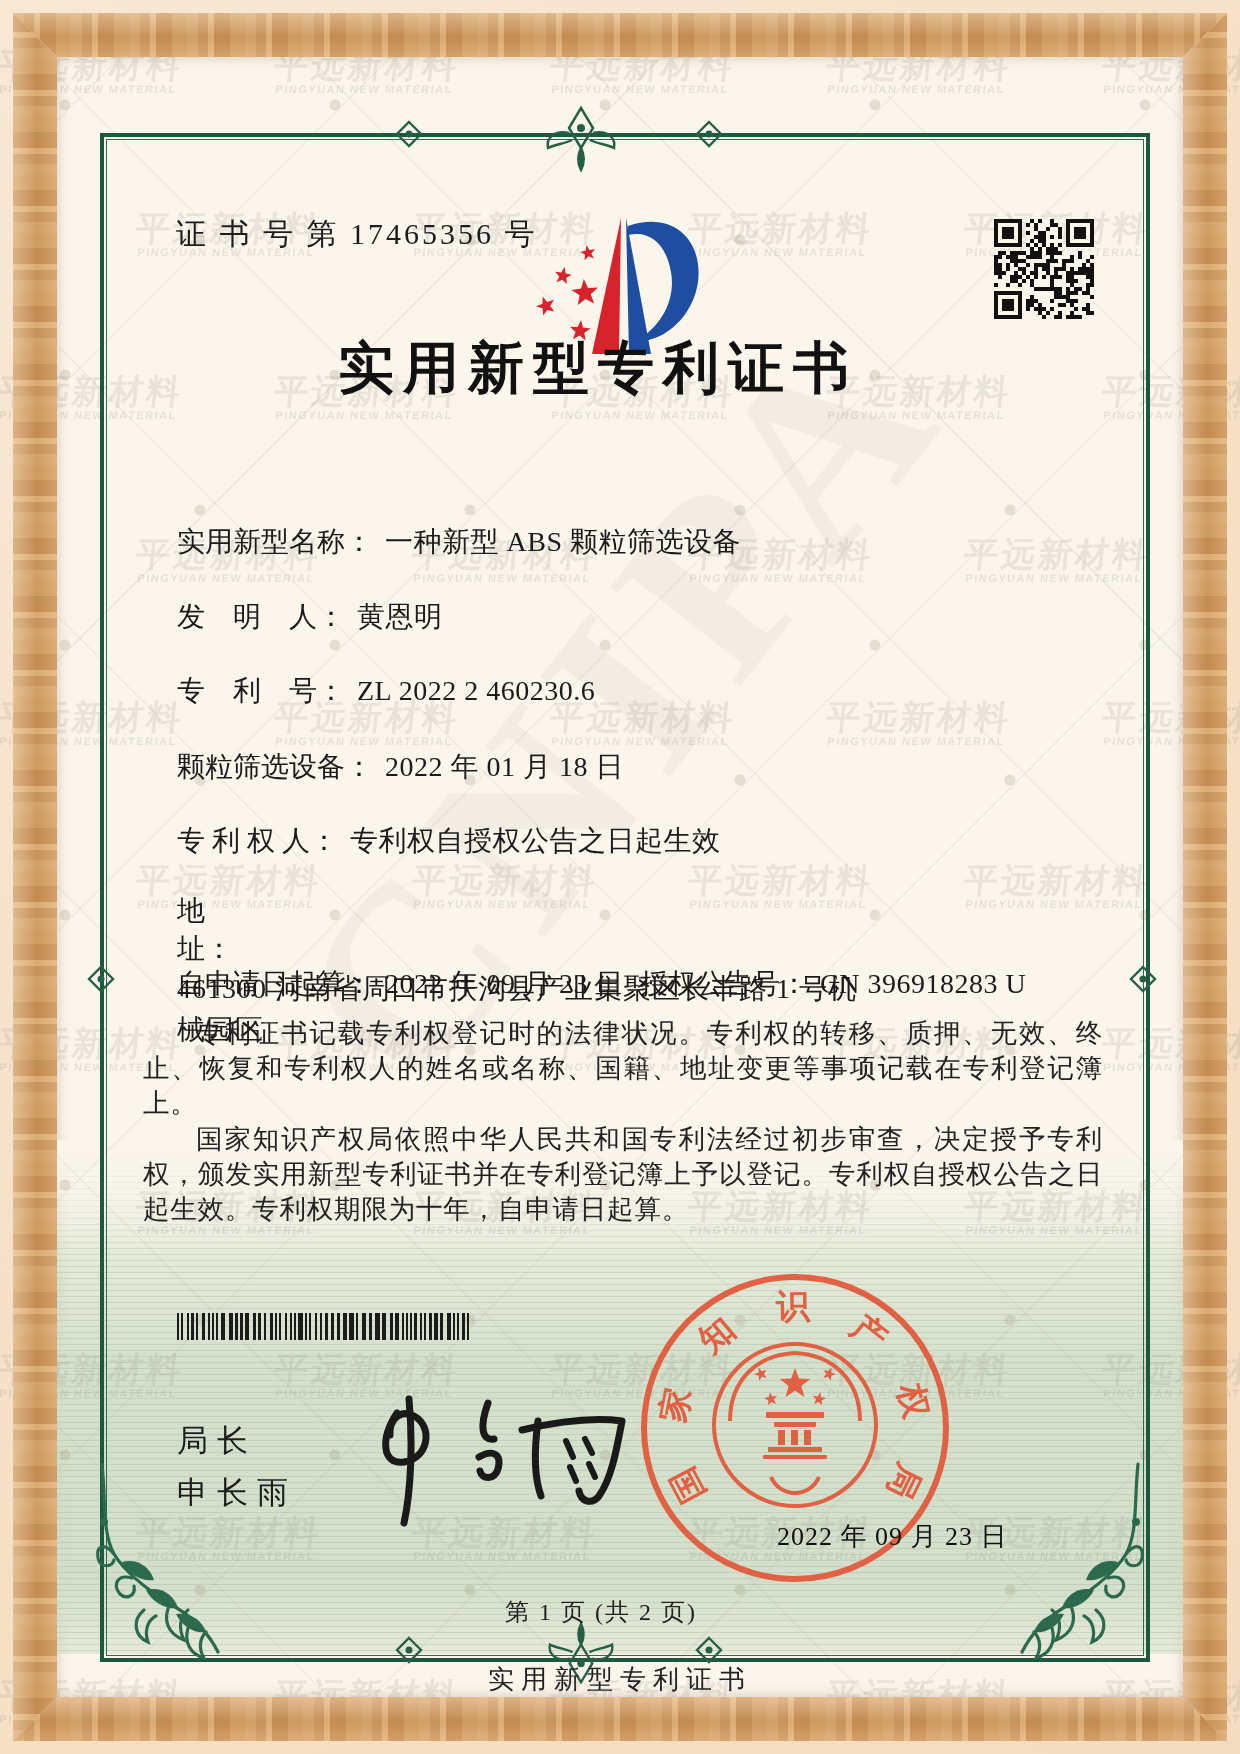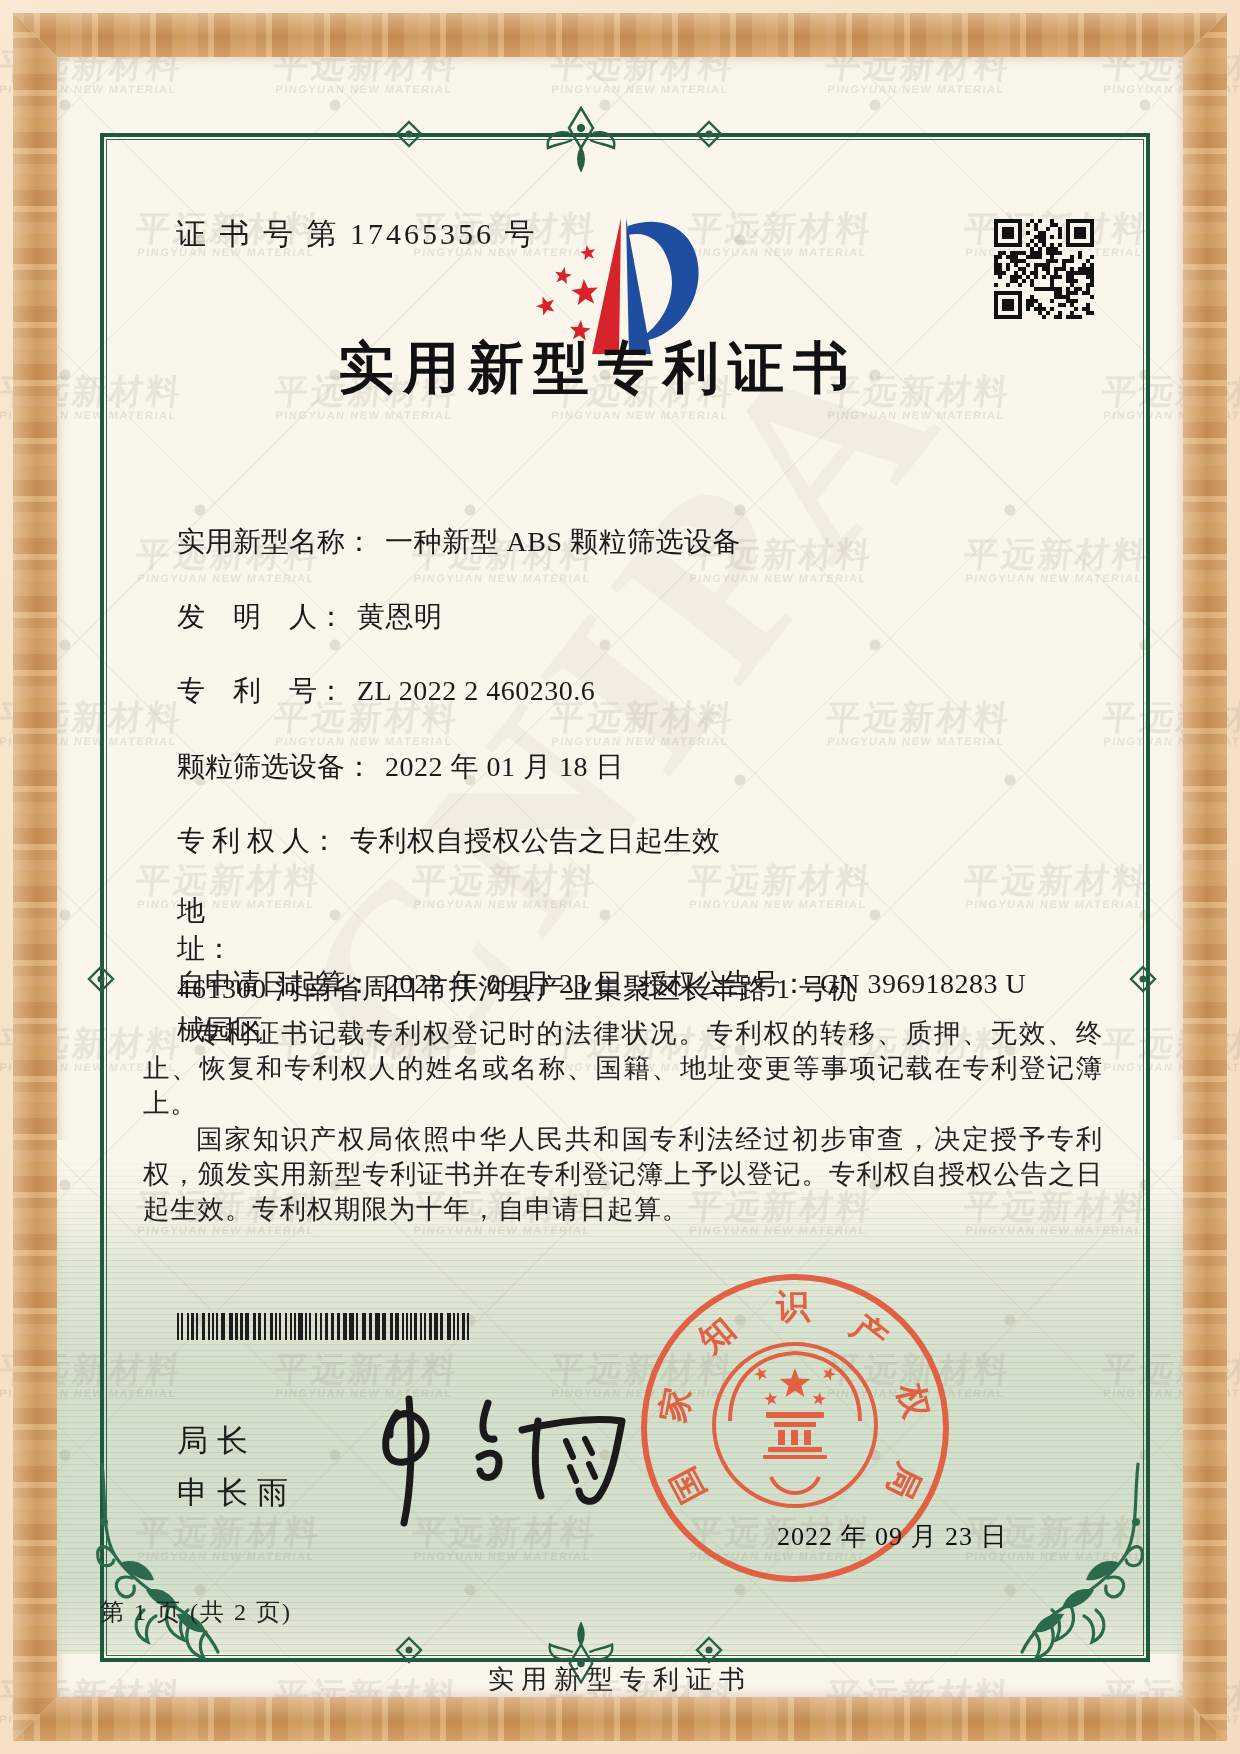--- a/index.html
+++ b/index.html
@@ -92,21 +92,21 @@
     font-size:31px;color:#1d1d1d;letter-spacing:9px;}
   .sig-svg{position:absolute;left:352px;top:1383px;z-index:10;}
   
   .seal{position:absolute;left:638px;top:1271px;width:314px;height:314px;z-index:20;opacity:.93;}
   .seal .ring-ch{
     position:absolute;width:36px;height:36px;margin:-18px 0 0 -18px;text-align:center;
     font-size:34px;font-weight:bold;color:#e2583a;line-height:36px;
     font-family:"Liberation Serif","DejaVu Serif",serif;
   }
   .seal-date{position:absolute;left:777px;top:1519px;z-index:25;font-size:26px;letter-spacing:1px;color:#111;}
-  .pagefoot{position:absolute;left:100px;width:1042px;top:1596px;z-index:10;font-size:24px;color:#222;letter-spacing:2px;padding-right:40px;box-sizing:border-box;}
+  .pagefoot{position:absolute;left:100px;width:1042px;top:1596px;z-index:10;text-align:center;font-size:24px;color:#222;letter-spacing:2px;padding-right:40px;box-sizing:border-box;}
   .contfoot{position:absolute;left:0;width:1240px;top:1662px;z-index:10;text-align:center;font-size:26px;color:#222;letter-spacing:7px;}
   .logo{position:absolute;left:490px;top:190px;z-index:10;}
   .qr{position:absolute;left:994px;top:219px;z-index:10;}
 </style>
 </head>
 <body>
 
 <div class="paper"></div>
 <div class="waves"></div>
 <div class="lattice"></div>

